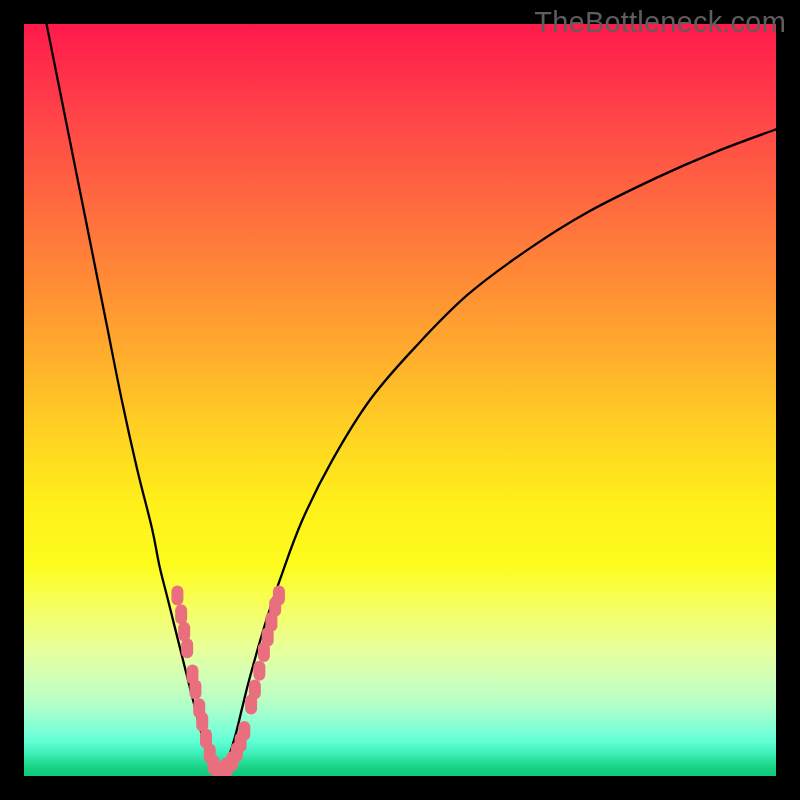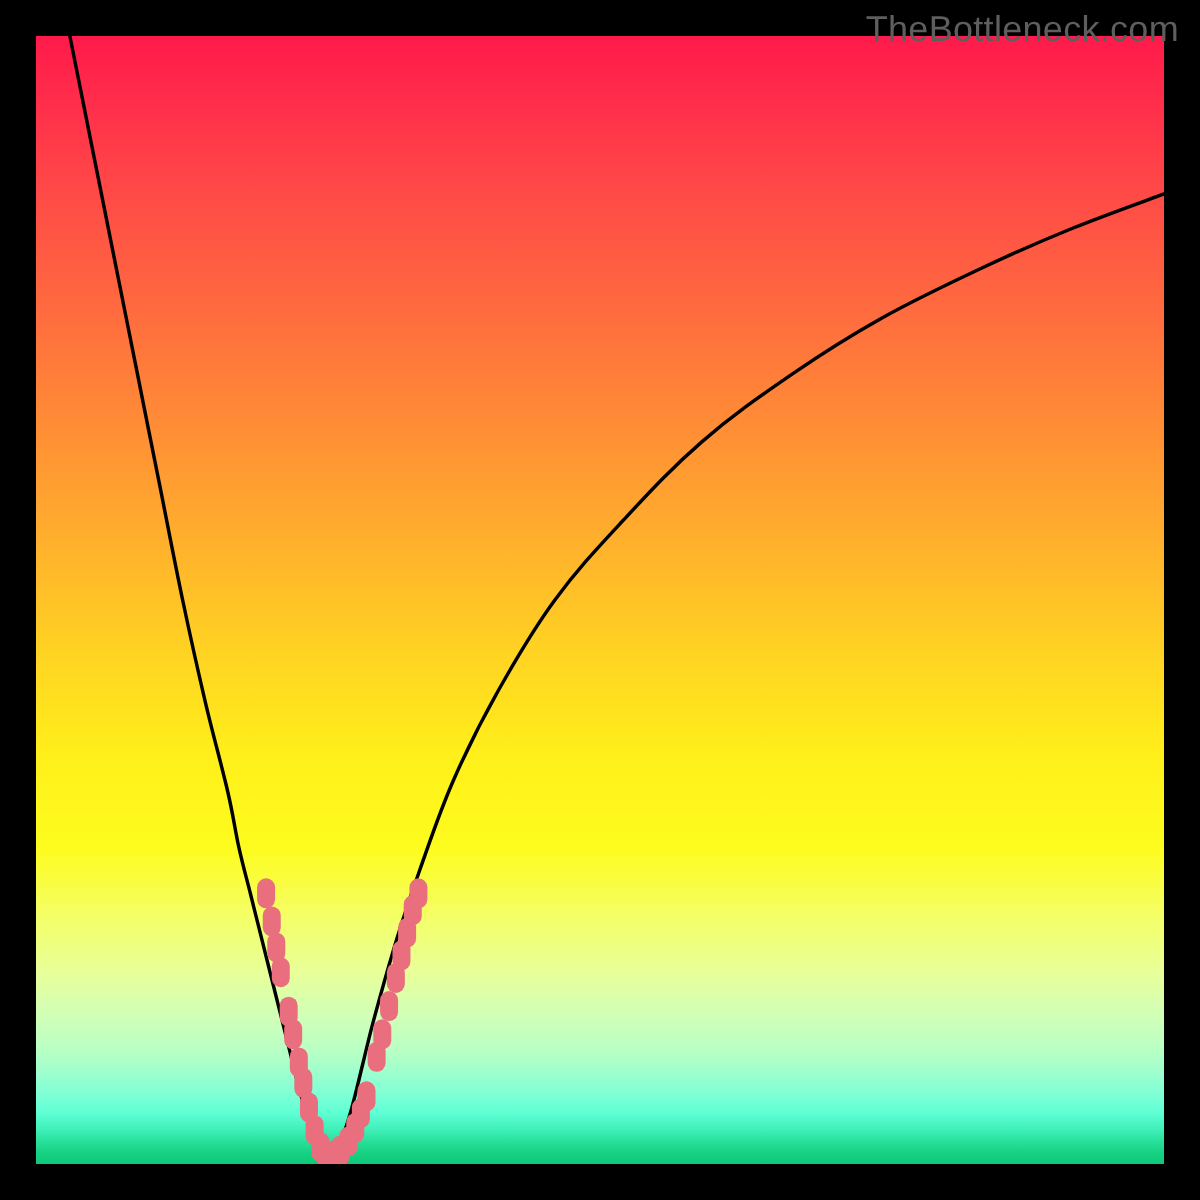--- a/index.html
+++ b/index.html
@@ -51,21 +51,21 @@
       #29e09a 98%,
       #17d183 99%,
       #0fc979 100%
     );
   }
   .watermark {
     position: absolute;
     top: 6px;
     right: 14px;
     color: #5e5e5e;
-    font-size: 24px;
+    font-size: 29px;
     font-weight: 400;
     letter-spacing: 0.2px;
     user-select: none;
   }
   svg {
     position: absolute;
     top: 0; left: 0;
     width: 752px;
     height: 752px;
     overflow: visible;

